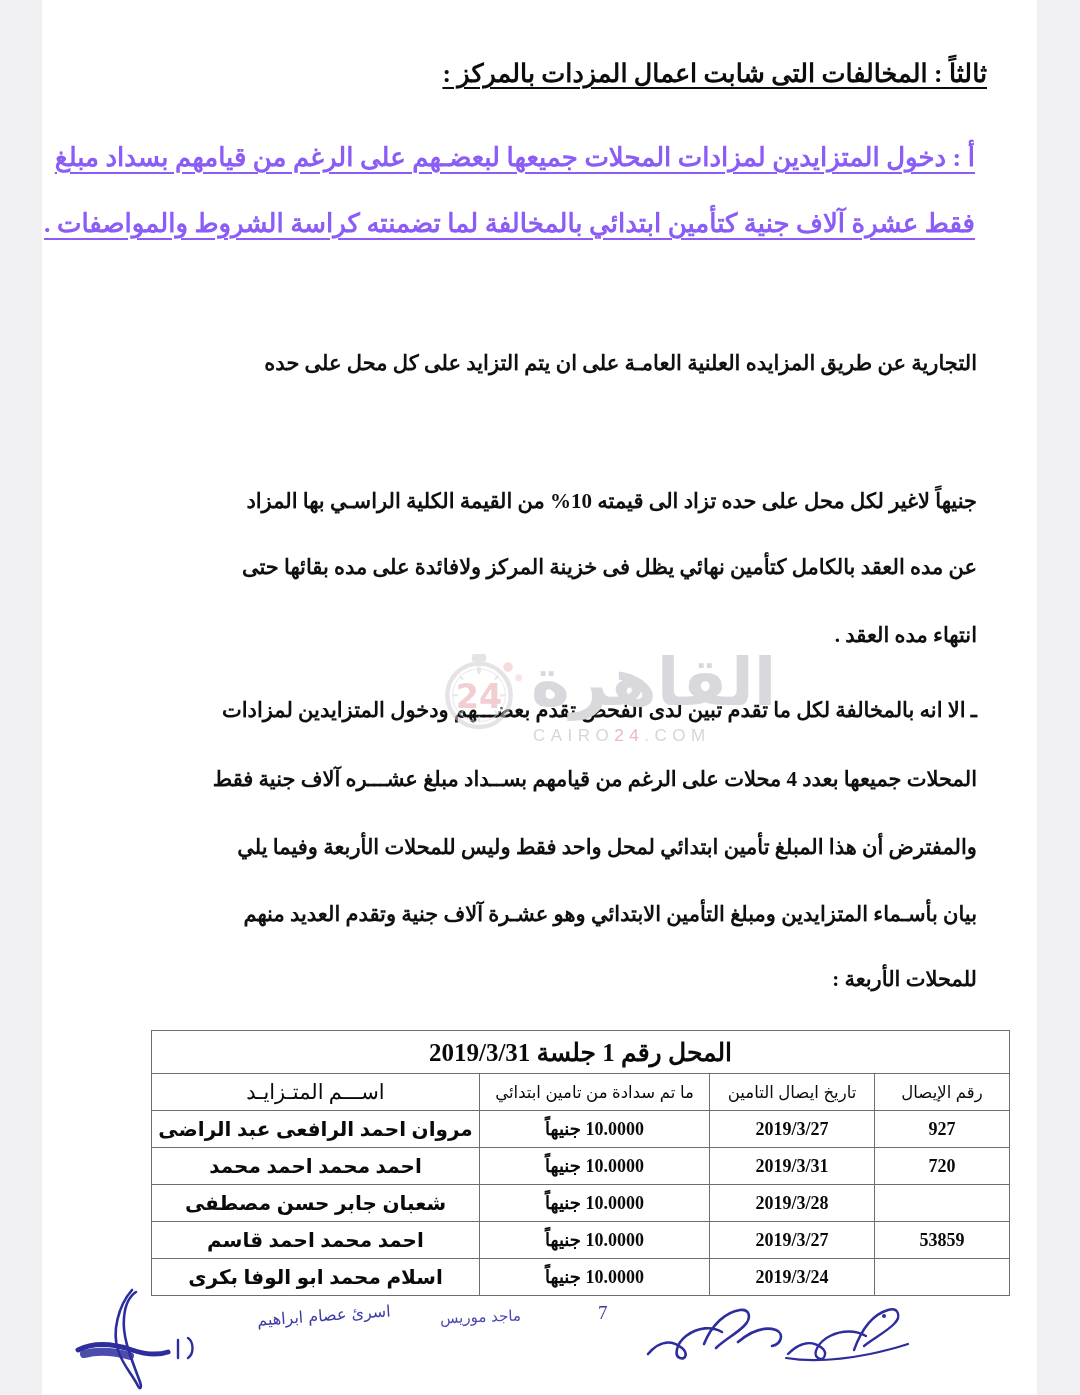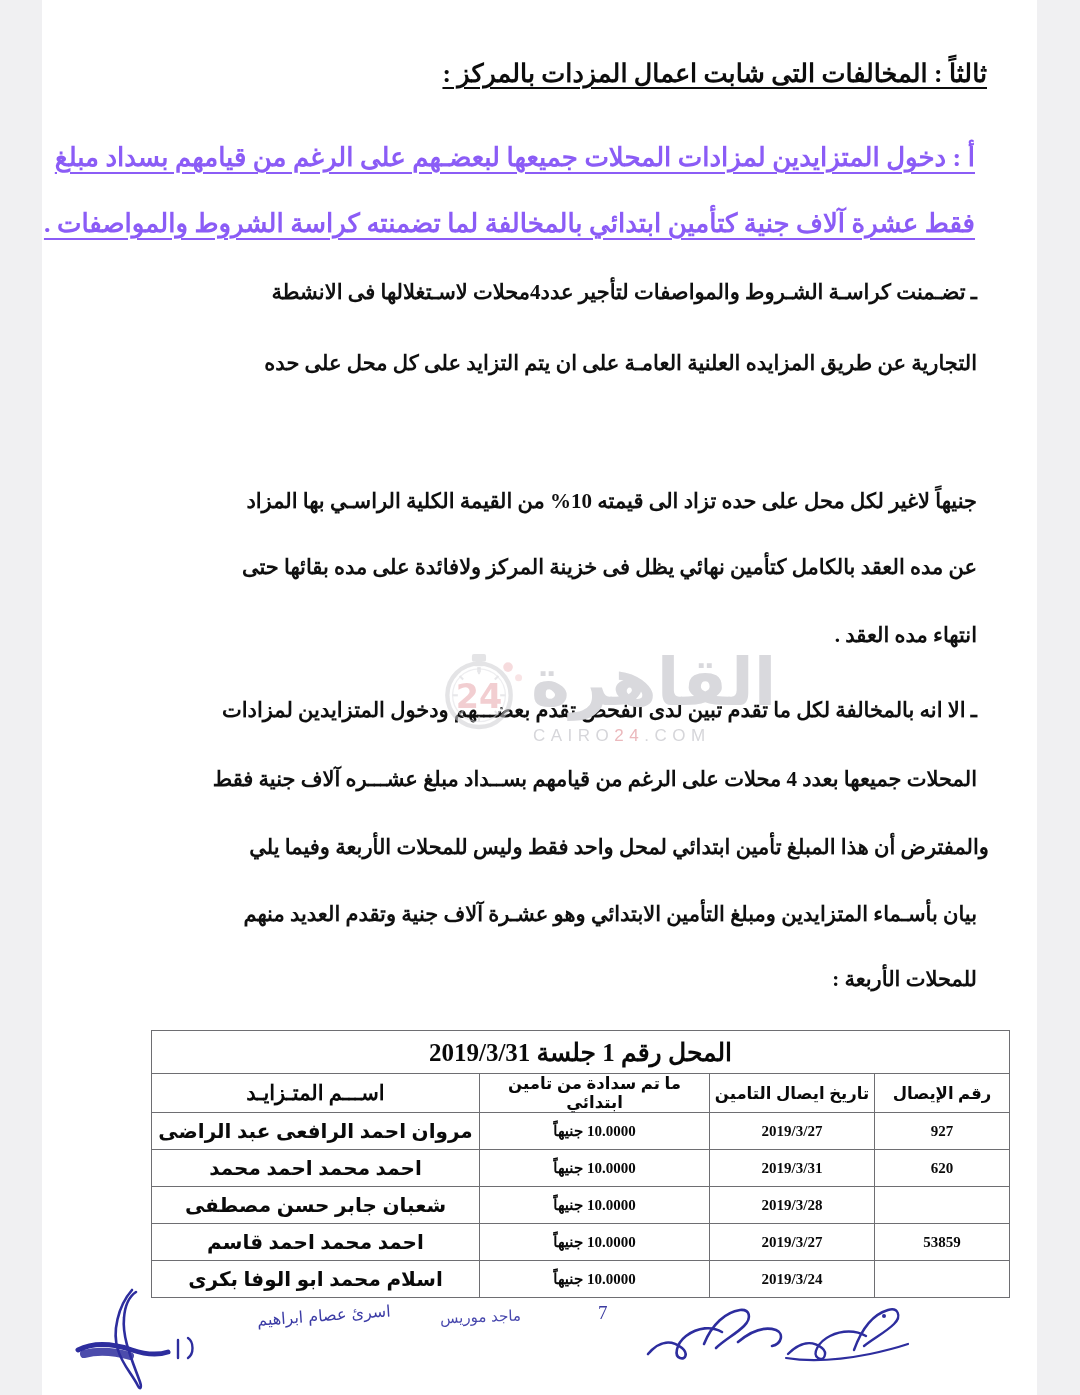--- a/index.html
+++ b/index.html
@@ -82,21 +82,21 @@
 
   #p1-l1 { top: 281px; right: 60px; }
   #p1-l2 { top: 352px; right: 60px; }
   #p1-l3 { top: 420px; right: 60px; }
   #p1-l4 { top: 490px; right: 60px; text-align: center; }
   #p1-l5 { top: 556px; right: 60px; }
   #p1-l6 { top: 624px; right: 60px; }
 
   #p2-l1 { top: 699px; right: 60px; }
   #p2-l2 { top: 768px; right: 60px; }
-  #p2-l3 { top: 836px; right: 48px; }
+  #p2-l3 { top: 836px; right: 60px; }
   #p2-l4 { top: 903px; right: 60px; }
   #p2-l5 { top: 968px; right: 60px; }
 
   
   #watermark {
     position: absolute;
     left: 385px;
     top: 640px;
     width: 330px;
     height: 125px;
@@ -160,31 +160,31 @@
   }
   #auction-table .tbl-title-cell {
     height: 42px;
     font-size: 25px;
     font-weight: bold;
     font-family: "Liberation Serif", "DejaVu Serif", serif;
   }
   #auction-table .col-head {
     height: 36px;
     font-size: 16.5px;
-    font-weight: bold;
+    font-weight: normal;
     font-family: "Liberation Sans", "DejaVu Sans", sans-serif;
   }
   #auction-table .col-head.name-head {
     font-size: 21px;
     font-family: "Liberation Serif", "DejaVu Serif", serif;
     letter-spacing: 0.5px;
   }
   #auction-table td.cell {
     height: 36px;
-    font-size: 15px;
+    font-size: 18px;
     font-weight: bold;
   }
   #auction-table td.cell.num,
   #auction-table td.cell.date,
   #auction-table td.cell.amount {
     font-family: "Liberation Serif", "DejaVu Serif", serif;
   }
   #auction-table td.cell.name {
     font-family: "Liberation Sans", "DejaVu Sans", sans-serif;
     font-size: 20px;
@@ -240,21 +240,20 @@
 
 <div id="page-sheet">
 
   <div id="doc-body">
 
     <div class="heading-line" id="title-main">ثالثاً : المخالفات التى شابت اعمال المزدات بالمركز :</div>
 
     <div class="clause-u" id="clause-a-l1">أ : دخول المتزايدين لمزادات المحلات جميعها لبعضـهم على الرغم من قيامهم بسداد مبلغ</div>
     <div class="clause-u" id="clause-a-l2">فقط عشرة آلاف جنية كتأمين ابتدائي بالمخالفة لما تضمنته كراسة الشروط والمواصفات .</div>
 
-    <div class="body-line wide" id="p1-l1">ـ تضـمنت كراسـة الشـروط والمواصفات لتأجير عدد4محلات لاسـتغلالها فى الانشطة</div>
     <div class="body-line wide" id="p1-l2">التجارية عن طريق المزايده العلنية العامـة على ان يتم التزايد على كل محل على حده</div>
     <div class="body-line wide" id="p1-l4">جنيهاً لاغير لكل محل على حده تزاد الى قيمته 10% من القيمة الكلية الراسـي بها المزاد</div>
     <div class="body-line wide" id="p1-l5">عن مده العقد بالكامل كتأمين نهائي يظل فى خزينة المركز ولافائدة على مده بقائها حتى</div>
     <div class="body-line wide" id="p1-l6">انتهاء مده العقد .</div>
 
     <div class="body-line wide" id="p2-l1">ـ الا انه بالمخالفة لكل ما تقدم تبين لدى الفحص تقدم بعضـــهم ودخول المتزايدين لمزادات</div>
     <div class="body-line wide" id="p2-l2">المحلات جميعها بعدد 4 محلات على الرغم من قيامهم بســداد مبلغ عشـــره آلاف جنية فقط</div>
     <div class="body-line wide" id="p2-l3">والمفترض أن هذا المبلغ تأمين ابتدائي لمحل واحد فقط وليس للمحلات الأربعة وفيما يلي</div>
     <div class="body-line wide" id="p2-l4">بيان بأسـماء المتزايدين ومبلغ التأمين الابتدائي وهو عشـرة آلاف جنية وتقدم العديد منهم</div>
     <div class="body-line wide" id="p2-l5">للمحلات الأربعة :</div>
@@ -305,21 +304,21 @@
         </tr>
       </thead>
       <tbody id="auction-table-body">
           <tr>
             <td class="cell num">927</td>
             <td class="cell date">2019/3/27</td>
             <td class="cell amount">10.0000 جنيهاً</td>
             <td class="cell name">مروان احمد الرافعى عبد الراضى</td>
           </tr>
           <tr>
-            <td class="cell num">620</td>
+            <td class="cell num">720</td>
             <td class="cell date">2019/3/31</td>
             <td class="cell amount">10.0000 جنيهاً</td>
             <td class="cell name">احمد محمد احمد محمد</td>
           </tr>
           <tr>
             <td class="cell num"></td>
             <td class="cell date">2019/3/28</td>
             <td class="cell amount">10.0000 جنيهاً</td>
             <td class="cell name">شعبان جابر حسن مصطفى</td>
           </tr>

